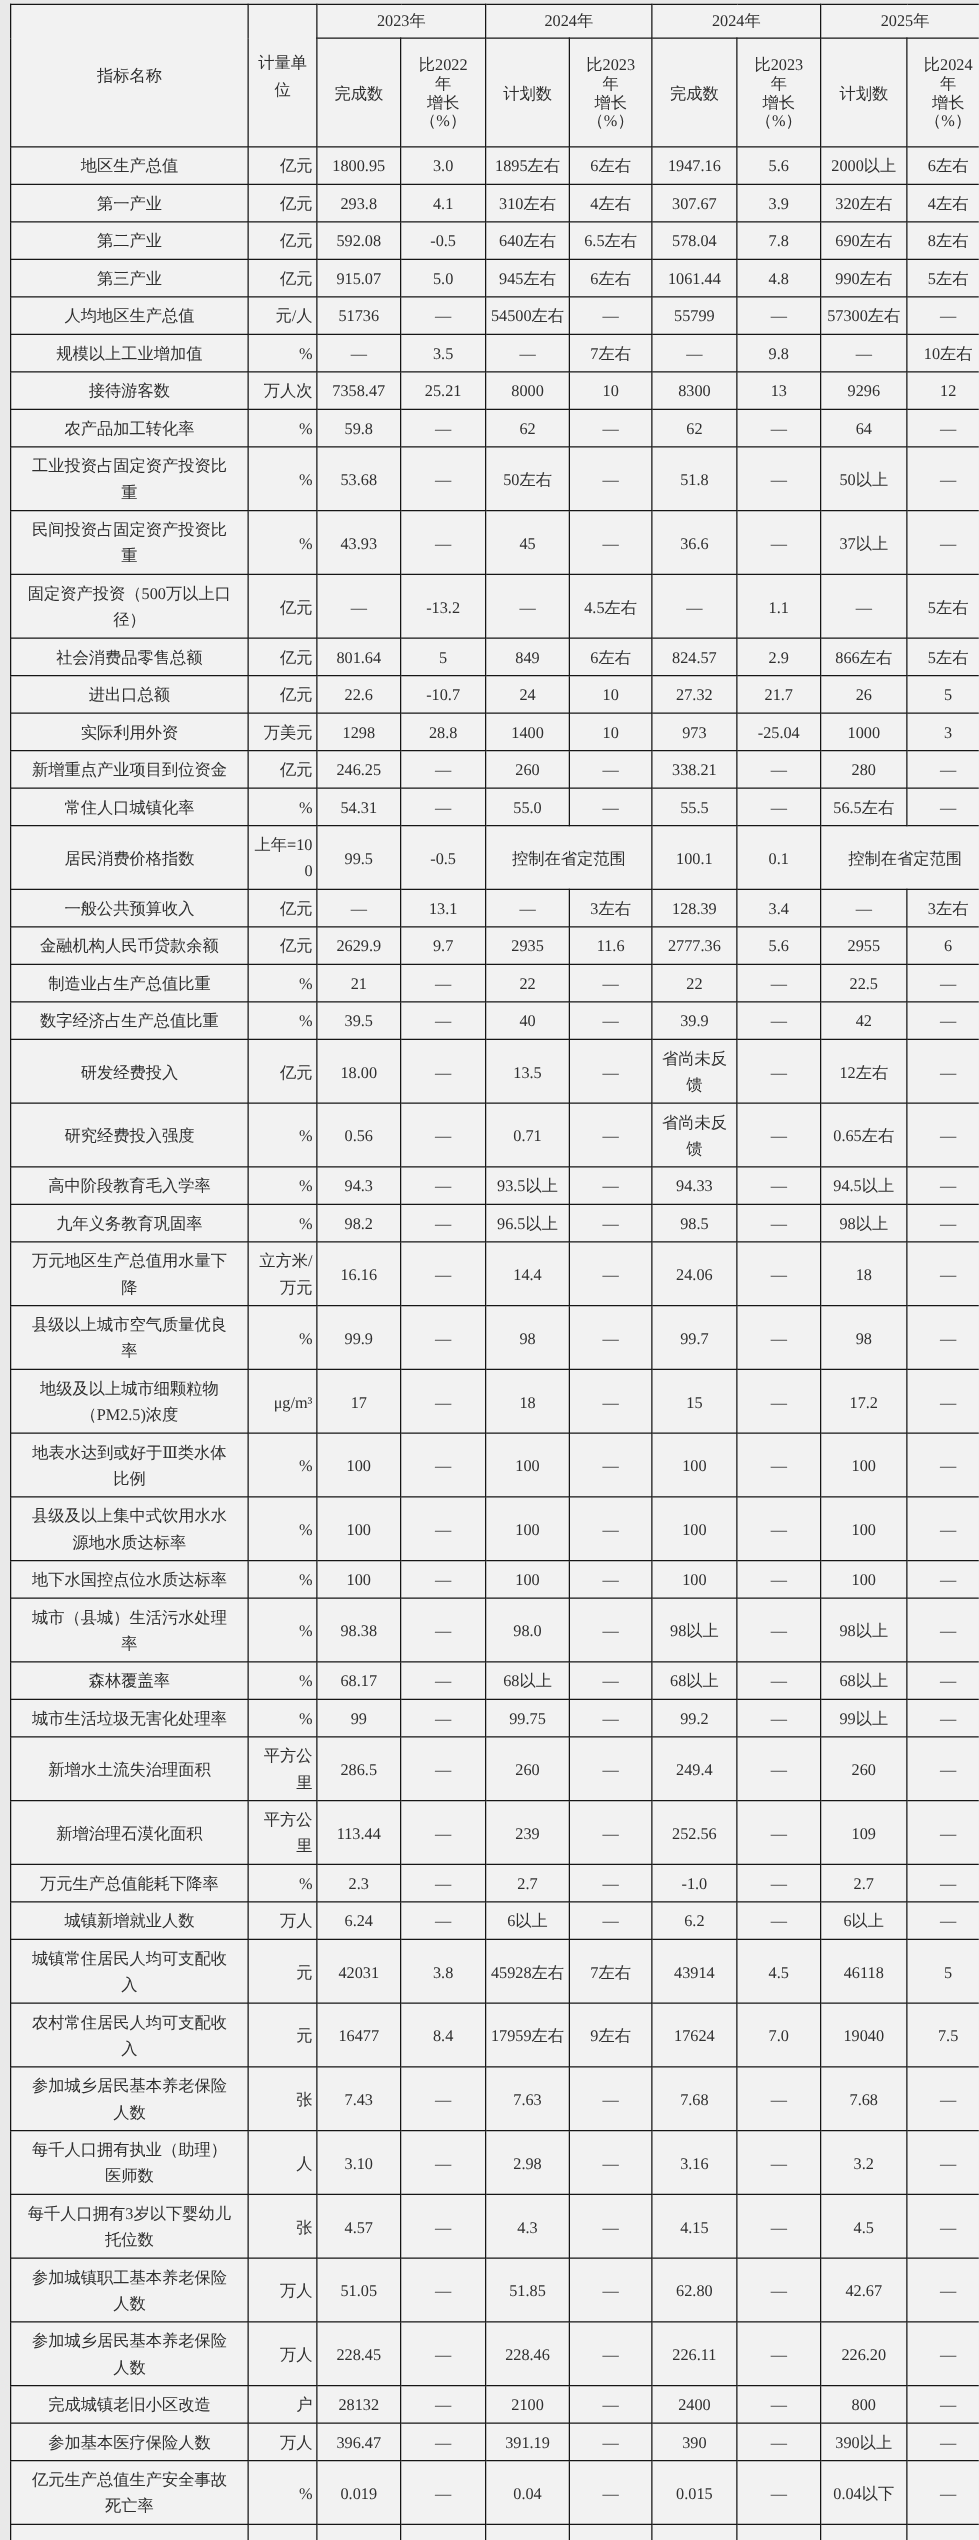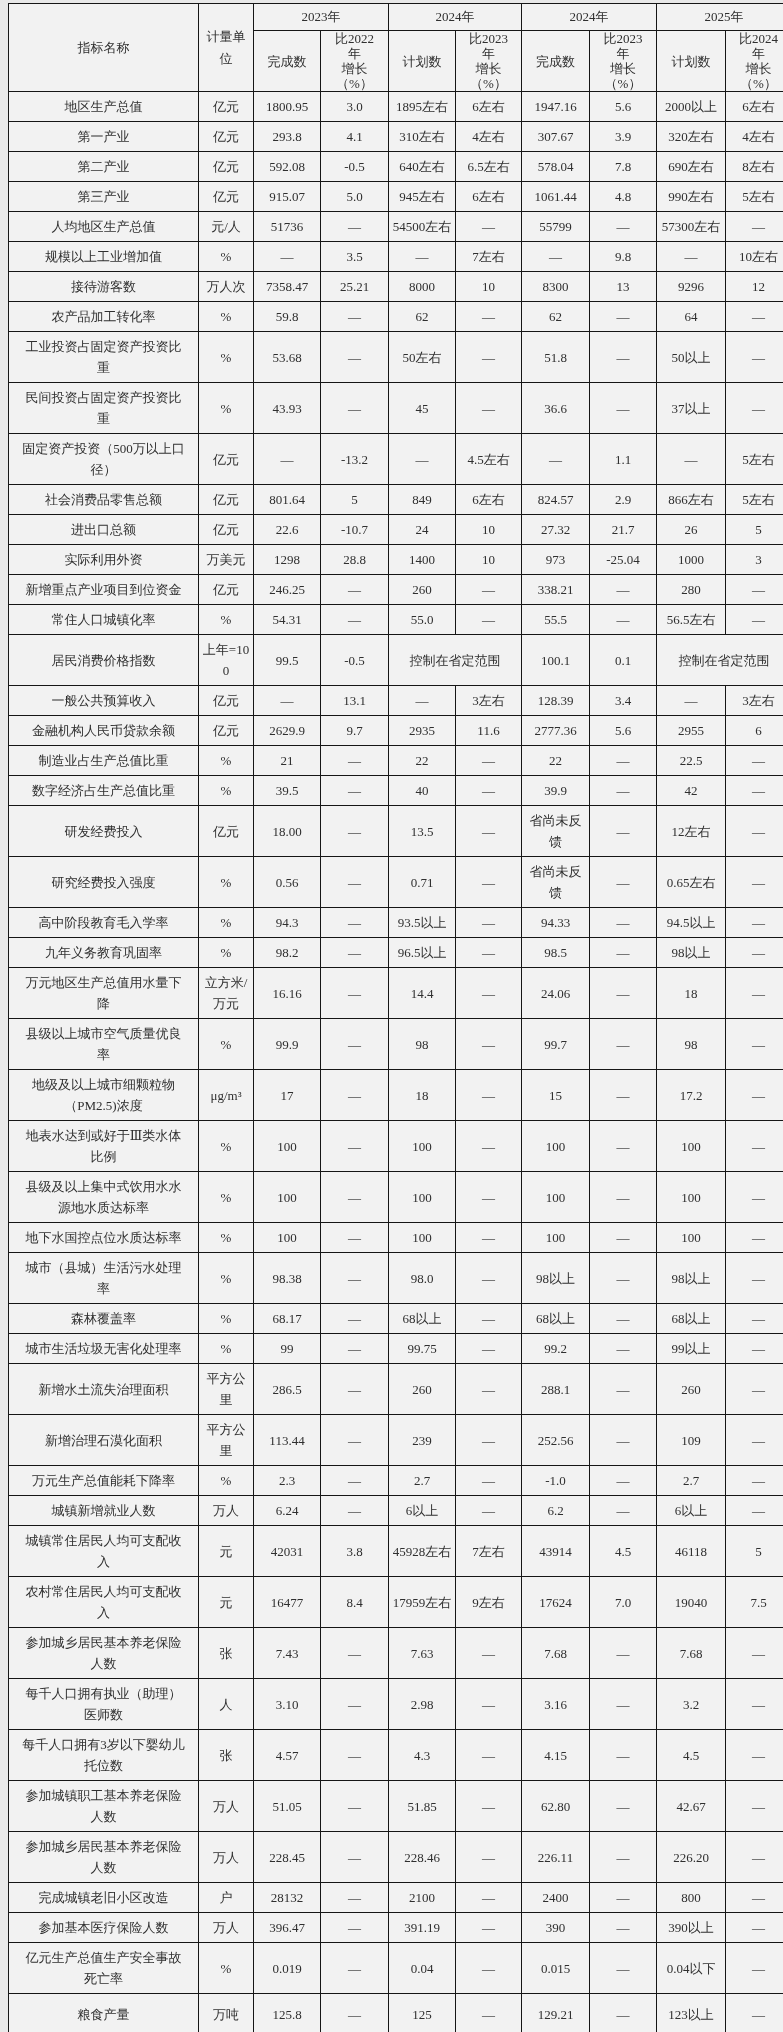--- a/index.html
+++ b/index.html
@@ -35,31 +35,32 @@
     box-sizing: content-box;
   }
   .indicator-table tr.year-row th {
     height: 22px;
     line-height: 22px;
     padding: 2px 2px;
   }
   .indicator-table tr.sub-row th {
     line-height: 15px;
     white-space: pre-line;
-    padding: 0 1px;
+    padding: 13px 1px;
   }
   .indicator-table th.corner {
     line-height: 21px;
     white-space: normal;
   }
   .indicator-table td.name {
     padding: 4px 13px;
   }
   .indicator-table td.unit {
     padding: 4px 3px;
+    text-align: right;
   }
   .indicator-table tr.tall td {
     height: 32px;
   }
 </style>
 </head>
 <body>
 
 <div class="page">
   <table class="indicator-table">
@@ -514,21 +515,21 @@
           <td>99以上</td>
           <td>—</td>
         </tr>
         <tr>
           <td class="name">新增水土流失治理面积</td>
           <td class="unit">平方公里</td>
           <td>286.5</td>
           <td>—</td>
           <td>260</td>
           <td>—</td>
-          <td>288.1</td>
+          <td>249.4</td>
           <td>—</td>
           <td>260</td>
           <td>—</td>
         </tr>
         <tr>
           <td class="name">新增治理石漠化面积</td>
           <td class="unit">平方公里</td>
           <td>113.44</td>
           <td>—</td>
           <td>239</td>

